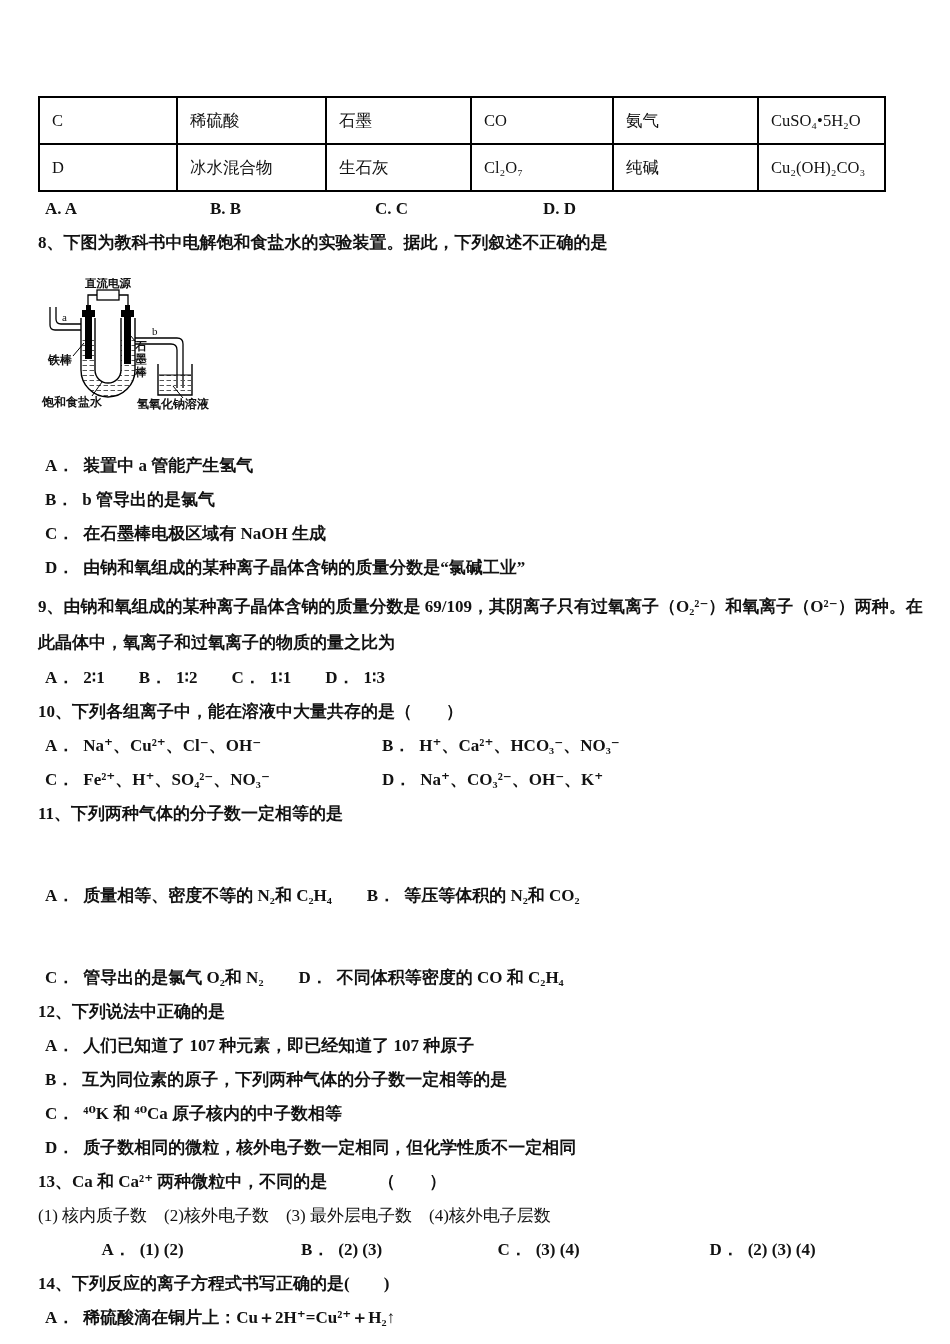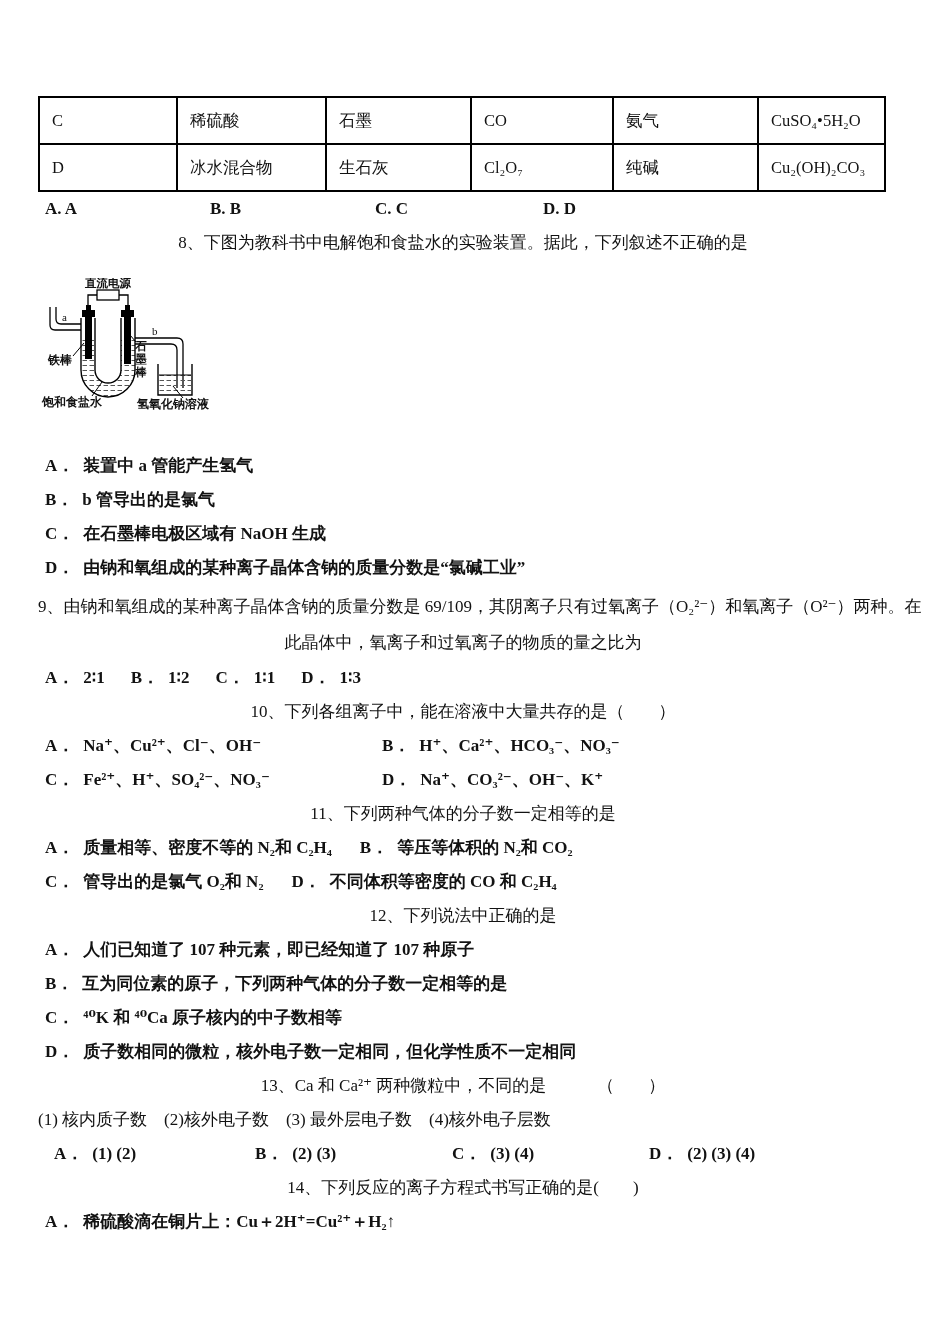--- a/index.html
+++ b/index.html
@@ -12,30 +12,30 @@
   .content{position:absolute;left:38px;top:0;width:850px;}
   
   table.qtable{border-collapse:collapse;table-layout:fixed;width:846px;margin-top:96px;}
   table.qtable td{
     border:2px solid #000;height:45px;padding:0 4px 0 12px;
     vertical-align:middle;font-size:16.5px;white-space:nowrap;overflow:hidden;
   }
   
   .l{line-height:34px;white-space:nowrap;}
   .l36{line-height:36px;white-space:nowrap;}
-  .stem{font-weight:400;text-align:center;}
+  .stem{font-weight:700;}
   .optline .lab,.opt .lab{font-weight:700;margin-right:9px;}
   .optline .txt,.opt .txt{font-weight:700;}
   .items-line{font-weight:400;}
   
   .abcd4{display:grid;grid-template-columns:165px 165px 168px auto;margin-left:7px;}
   .grid2{display:grid;grid-template-columns:337px auto;margin-left:7px;}
-  .flexrow{display:flex;gap:26px;margin-left:7px;}
-  .flexrow2{display:flex;gap:28px;margin-left:7px;}
-  .grid4{display:grid;grid-template-columns:201px 197px 197px auto;margin-left:16px;}
+  .flexrow{display:flex;gap:34px;margin-left:7px;}
+  .flexrow2{display:flex;gap:35px;margin-left:7px;margin-top:48px;}
+  .grid4{display:grid;grid-template-columns:201px 197px 197px auto;margin-left:4px;text-align:center;}
   .optcol{margin-left:7px;}
   
   svg.diagram{display:block;margin-top:18px;margin-left:2px;}
   svg.diagram text{font-family:"Liberation Serif","DejaVu Serif",serif;fill:#111;}
 </style>
 </head>
 <body>
 
 <div class="page">
   <div class="content">

